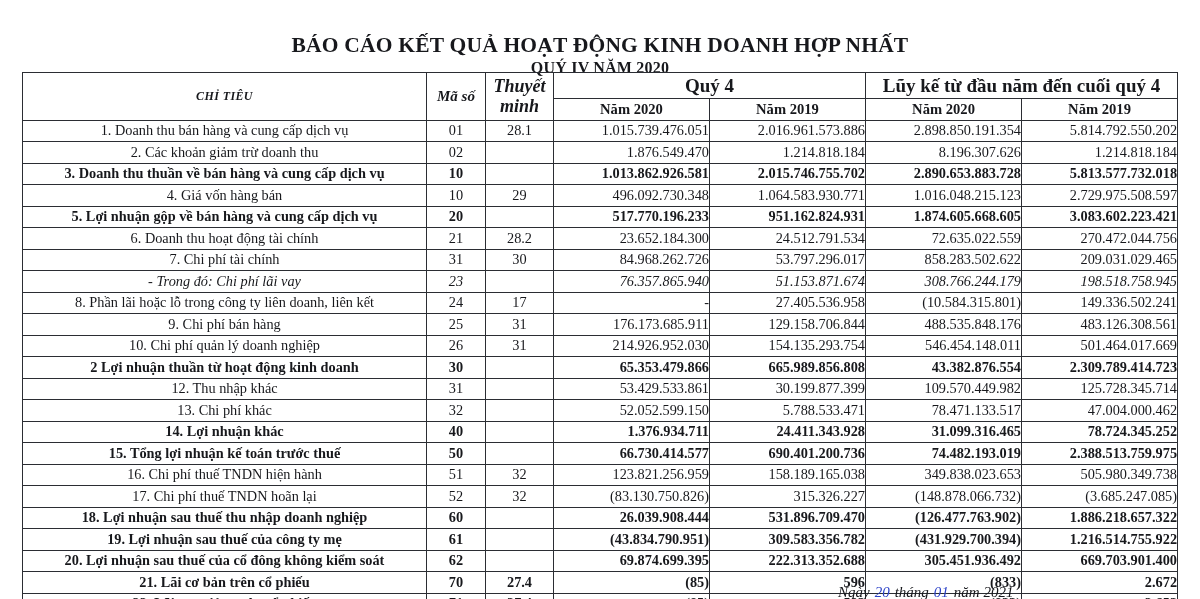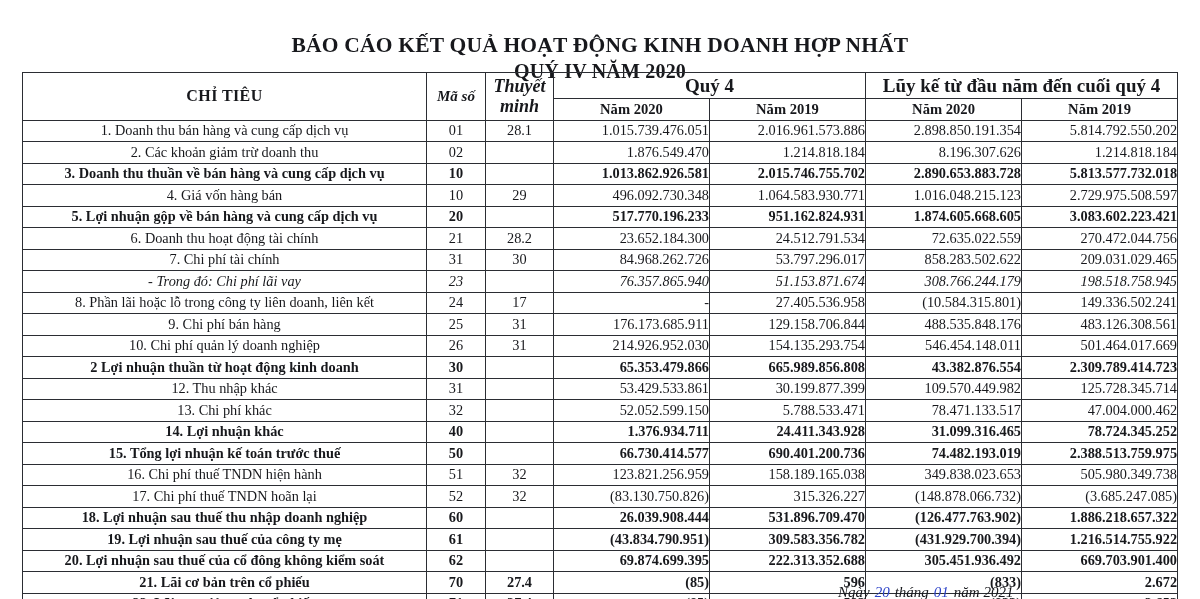--- a/index.html
+++ b/index.html
@@ -23,21 +23,21 @@
     padding-top: 33px;
   }
   .title-line1 {
     font-size: 21.5px;
     font-weight: bold;
     letter-spacing: 0.2px;
     line-height: 1.15;
     white-space: nowrap;
   }
   .title-line2 {
-    font-size: 20px;
+    font-size: 16px;
     font-weight: bold;
     letter-spacing: 0.2px;
     line-height: 1.3;
     white-space: nowrap;
   }
 
   
   .table-wrap {
     position: absolute;
     left: 22px;
@@ -57,22 +57,23 @@
     vertical-align: middle;
   }
   
   table.fin thead th {
     text-align: center;
     font-weight: bold;
     line-height: 1.12;
     padding: 2px 3px;
   }
   .th-chitieu {
-    font-weight: bold;
-    font-size: 16px;
+    font-style: italic;
+    font-weight: bold;
+    font-size: 12px;
     letter-spacing: 0.4px;
   }
   .th-maso {
     font-style: italic;
     font-weight: bold;
     font-size: 15px;
   }
   .th-thuyetminh {
     font-style: italic;
     font-weight: bold;

